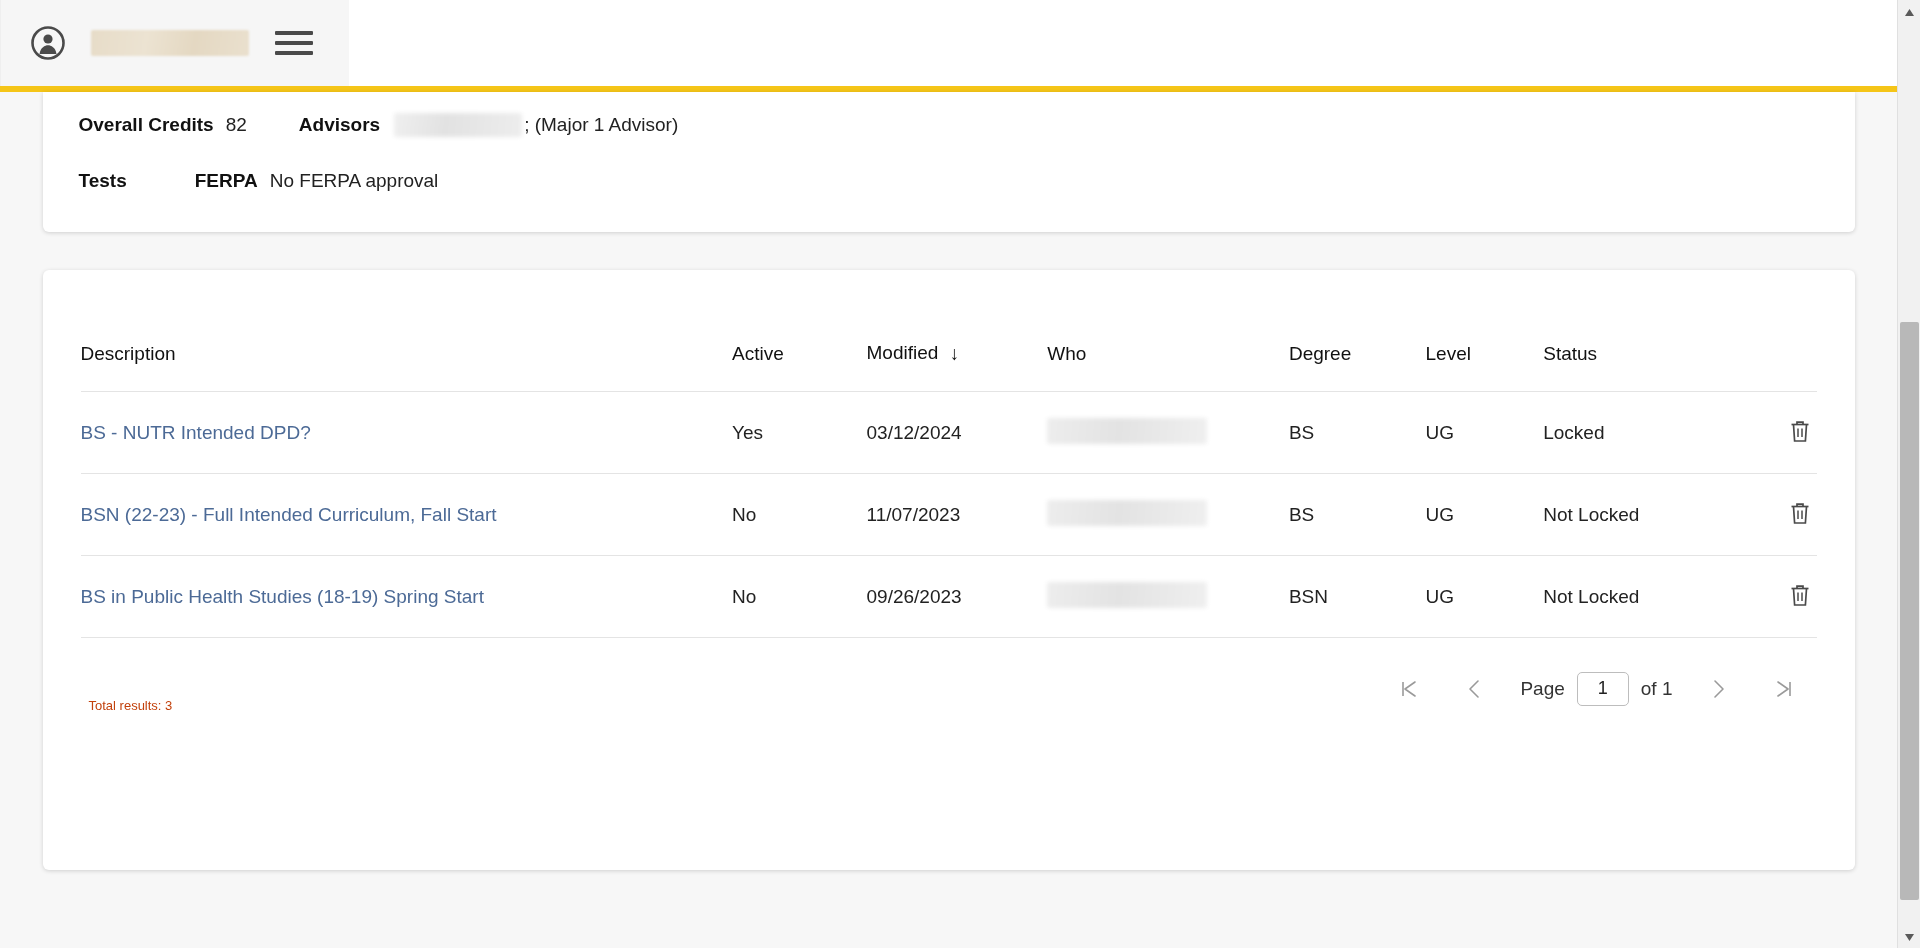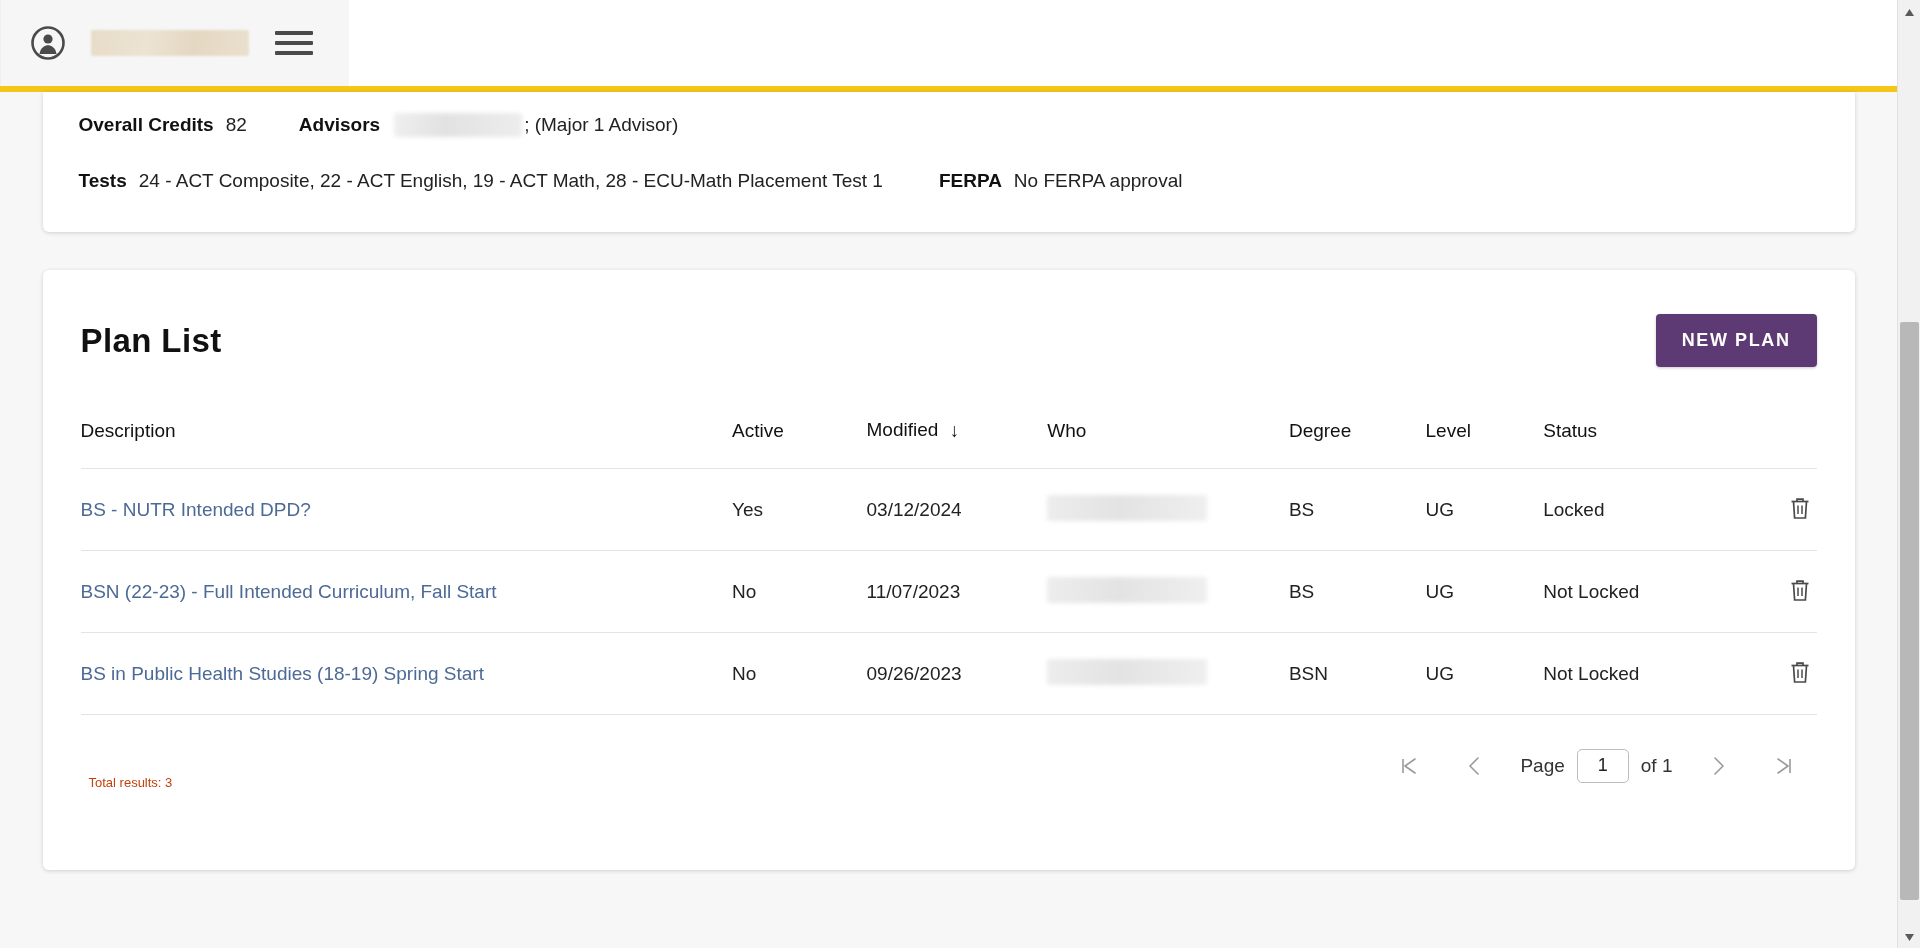--- a/index.html
+++ b/index.html
@@ -409,33 +409,28 @@
         <span class="info-label">Overall Credits</span>
         <span class="info-value">82</span>
         <span class="info-gap"></span>
         <span class="info-label">Advisors</span>
         <span class="advisor-redacted"></span>
         <span class="info-value">; (Major 1 Advisor)</span>
       </div>
 
       <div class="info-row">
         <span class="info-label">Tests</span>
-        <span class="info-value">24 - ACT Composite, 22 - ACT English, 19 - ACT Math, 28 - ECU-Math Placement Test 1</span>
         <span class="info-gap-lg"></span>
         <span class="info-label">FERPA</span>
         <span class="info-value">No FERPA approval</span>
       </div>
     </div>
 
     <div class="card card-plans">
 
-      <div class="plans-head">
-        <div class="plans-title">Plan List</div>
-        <button class="new-plan-btn">NEW PLAN</button>
-      </div>
 
       <table class="plans-table">
         <thead>
           <tr>
             <th class="col-desc">Description</th>
             <th class="col-active">Active</th>
             <th class="col-mod">
               <span>Modified</span>
               <span class="sort-arrow">↓</span>
             </th>

